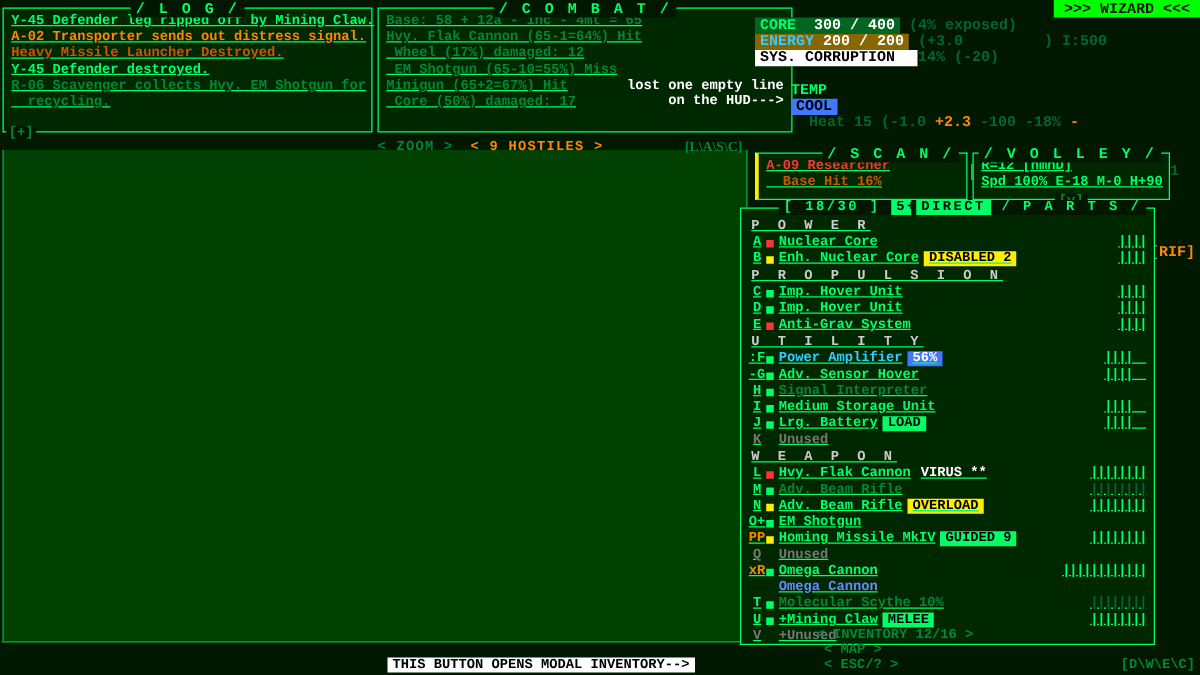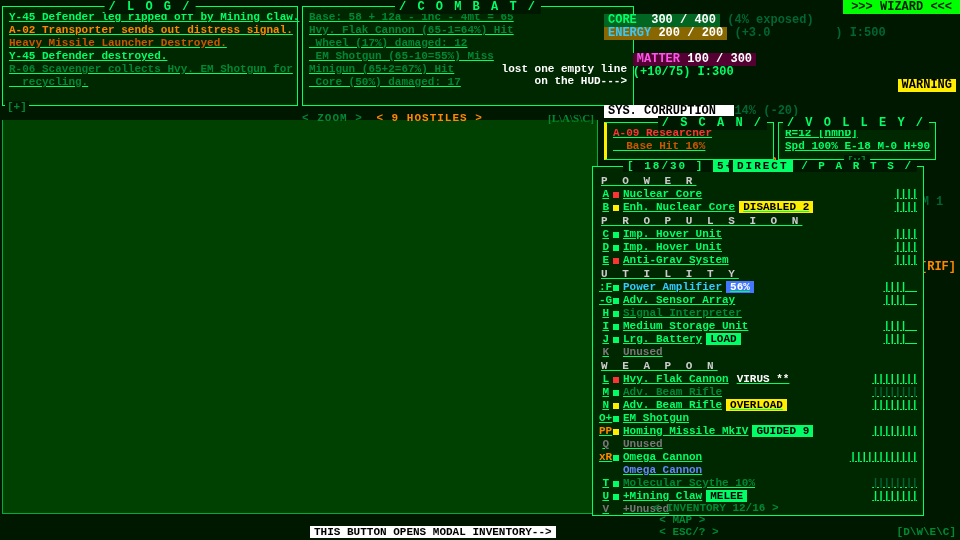--- a/index.html
+++ b/index.html
@@ -88,25 +88,20 @@
 
 <div class="c-dkgreen small" style="position:absolute; left:302px; top:112px; letter-spacing:1px;">
   <span>&lt; ZOOM &gt;</span>
   <span class="c-orange" style="margin-left:6px;">&lt; 9 HOSTILES &gt;</span>
 </div>
 <div class="c-dkgreen small" style="position:absolute; left:548px; top:112px;font-family:Liberation Serif, serif;">[L\A\S\C]</div>
 
 <div style="position:absolute; left:604px; top:14px; width:352px;">
   <div class="row"><span class="badge bg-dkgreen"><span>CORE</span><span class="c-white">  300 / 400</span></span> <span class="c-dim">(4% exposed)</span></div>
   <div class="row"><span class="badge" style="background:#886600"><span class="c-cyan">ENERGY</span><span class="c-white"> 200 / 200</span></span> <span class="c-dim">(+3.0         ) I:500</span></div>
-  <div class="row">
-    <span class="badge" style="background:#550033"><span class="c-purple">MATTER</span><span class="c-white"> 100 / 300</span></span>
-    <span class="c-green">(+10/75) I:300</span>
-    <span class="badge bg-yellow" style="float:right;">WARNING</span>
-  </div>
   <div class="row"><span class="badge bg-white">SYS. CORRUPTION  </span><span class="c-dim">14% (-20)</span></div>
   <div class="row">
     <span class="c-green">TEMP</span>
     <span class="badge bg-blue">COOL</span>
     <span class="c-dim">  Heat 15 (-1.0 </span><span class="c-orange">+2.3</span><span class="c-dim"> -100 -18% </span><span class="c-orange">-</span>
   </div>
   <div class="row">
     <span class="c-green">Movement: Hovering  </span><span class="badge bg-green">FASTx2</span><span class="c-dim"> (50) 0 // MEM 1</span>
   </div>
   <div class="row c-dkgreen">
@@ -145,21 +140,21 @@
   <div id="parts-body">
         <div class="section-hdr small">P O W E R</div>
         <div class="parts-row small"><div class="parts-left"><span class="slot c-green">A</span><span class="box bx-red"></span><span class="c-green">Nuclear Core</span></div><span class="ticks c-green">||||</span></div>
         <div class="parts-row small"><div class="parts-left"><span class="slot c-green">B</span><span class="box bx-yellow"></span><span class="c-green">Enh. Nuclear Core</span><span class="badge bg-yellow">DISABLED 2</span></div><span class="ticks c-green">||||</span></div>
         <div class="section-hdr small">P R O P U L S I O N</div>
         <div class="parts-row small"><div class="parts-left"><span class="slot c-green">C</span><span class="box bx-green"></span><span class="c-green">Imp. Hover Unit</span></div><span class="ticks c-green">||||</span></div>
         <div class="parts-row small"><div class="parts-left"><span class="slot c-green">D</span><span class="box bx-green"></span><span class="c-green">Imp. Hover Unit</span></div><span class="ticks c-green">||||</span></div>
         <div class="parts-row small"><div class="parts-left"><span class="slot c-green">E</span><span class="box bx-red"></span><span class="c-green">Anti-Grav System</span></div><span class="ticks c-green">||||</span></div>
         <div class="section-hdr small">U T I L I T Y</div>
         <div class="parts-row small"><div class="parts-left"><span class="slot c-green">:F</span><span class="box bx-green"></span><span class="c-cyan">Power Amplifier</span><span class="badge bg-blue c-white">56%</span></div><span class="ticks c-green">||||  </span></div>
-        <div class="parts-row small"><div class="parts-left"><span class="slot c-green">-G</span><span class="box bx-green"></span><span class="c-green">Adv. Sensor Array</span></div><span class="ticks c-green">||||  </span></div>
+        <div class="parts-row small"><div class="parts-left"><span class="slot c-green">-G</span><span class="box bx-green"></span><span class="c-green">Adv. Sensor Hover</span></div><span class="ticks c-green">||||  </span></div>
         <div class="parts-row small"><div class="parts-left"><span class="slot c-green">H</span><span class="box bx-green"></span><span class="c-dkgreen">Signal Interpreter</span></div><span class="ticks "></span></div>
         <div class="parts-row small"><div class="parts-left"><span class="slot c-green">I</span><span class="box bx-green"></span><span class="c-green">Medium Storage Unit</span></div><span class="ticks c-green">||||  </span></div>
         <div class="parts-row small"><div class="parts-left"><span class="slot c-green">J</span><span class="box bx-green"></span><span class="c-green">Lrg. Battery</span><span class="badge bg-green">LOAD</span></div><span class="ticks c-green">||||  </span></div>
         <div class="parts-row small"><div class="parts-left"><span class="slot c-gray">K</span><span class="box " style="visibility: hidden;"></span><span class="c-gray">Unused</span></div><span class="ticks "></span></div>
         <div class="section-hdr small">W E A P O N</div>
         <div class="parts-row small"><div class="parts-left"><span class="slot c-green">L</span><span class="box bx-red"></span><span class="c-green">Hvy. Flak Cannon</span><span class="badge bg-purple c-white">VIRUS **</span></div><span class="ticks c-green">||||||||</span></div>
         <div class="parts-row small"><div class="parts-left"><span class="slot c-green">M</span><span class="box bx-green"></span><span class="c-dkgreen">Adv. Beam Rifle</span></div><span class="ticks c-dim">||||||||</span></div>
         <div class="parts-row small"><div class="parts-left"><span class="slot c-green">N</span><span class="box bx-yellow"></span><span class="c-green">Adv. Beam Rifle</span><span class="badge bg-yellow">OVERLOAD</span></div><span class="ticks c-green">||||||||</span></div>
         <div class="parts-row small"><div class="parts-left"><span class="slot c-green">O+</span><span class="box bx-green"></span><span class="c-green">EM Shotgun</span></div><span class="ticks "></span></div>
         <div class="parts-row small"><div class="parts-left"><span class="slot c-orange">PP</span><span class="box bx-yellow"></span><span class="c-green">Homing Missile MkIV</span><span class="badge bg-green">GUIDED 9</span></div><span class="ticks c-green">||||||||</span></div>

